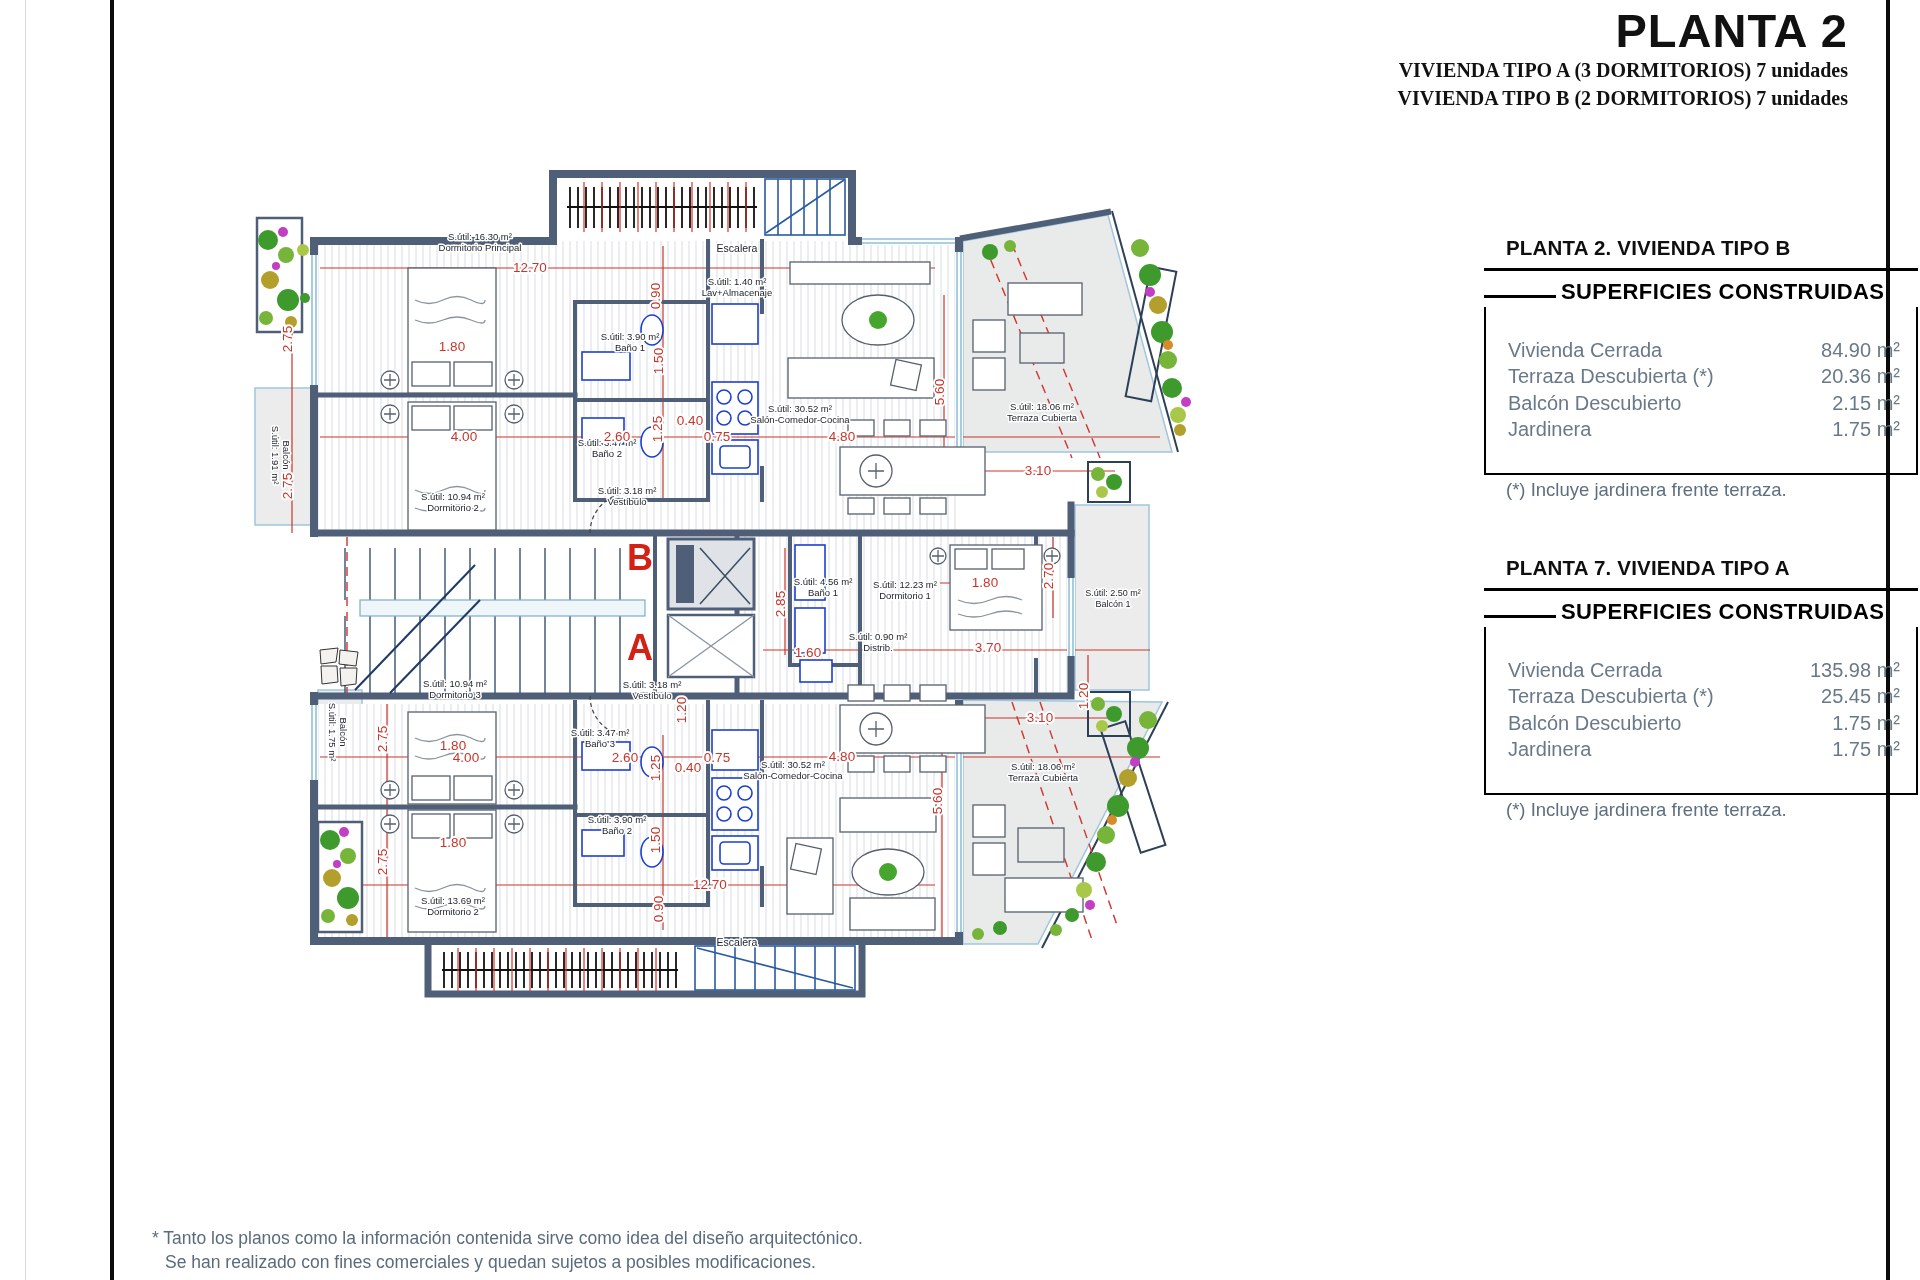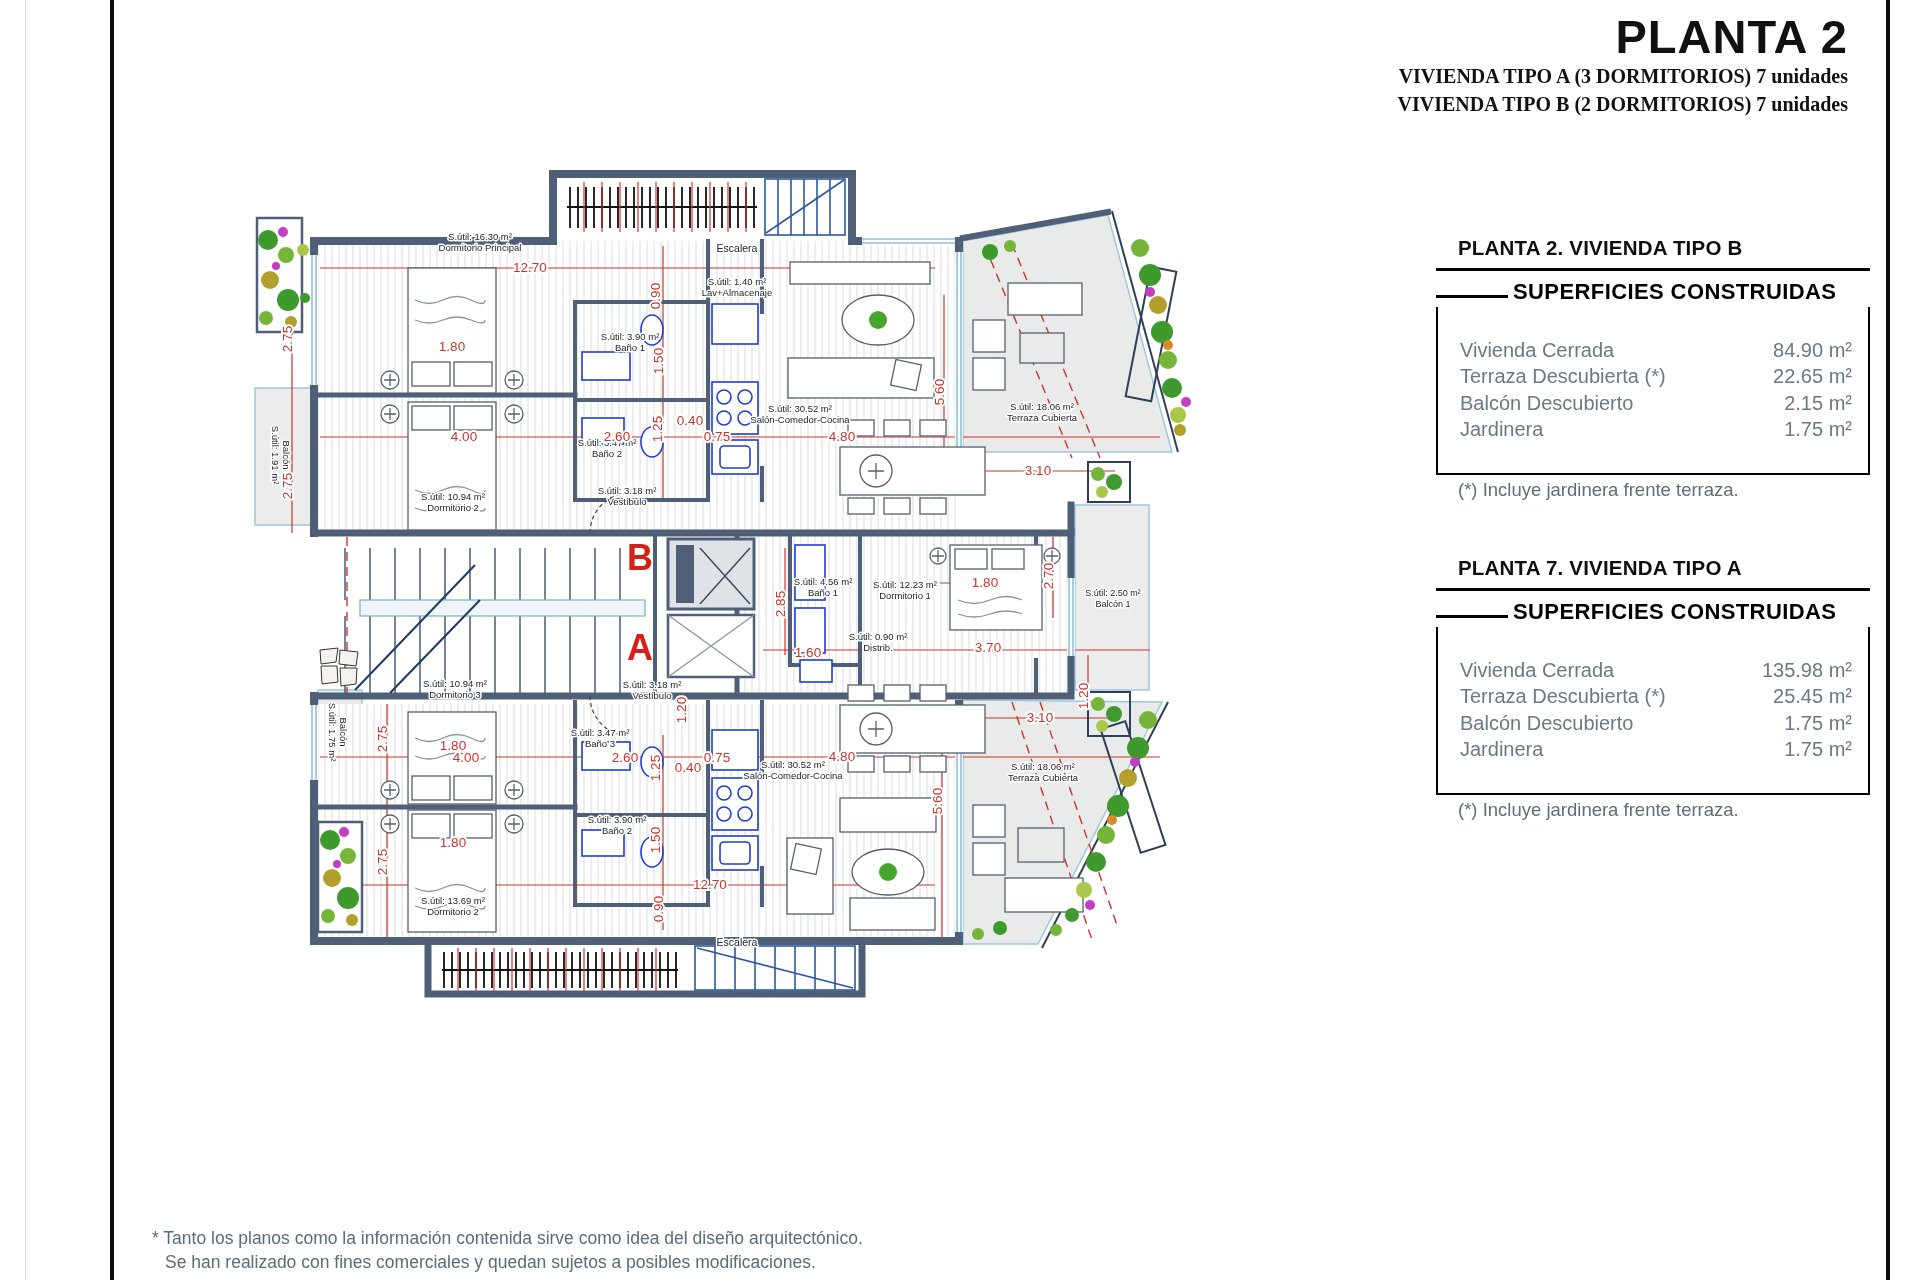--- a/index.html
+++ b/index.html
@@ -3,26 +3,26 @@
 <meta charset="utf-8">
 <style>
   html,body{margin:0;padding:0;background:#fff;width:1920px;height:1280px;overflow:hidden;
     font-family:"Liberation Sans", sans-serif;}
   .page{position:relative;width:1920px;height:1280px;background:#ffffff;}
   .vline-light{position:absolute;left:25px;top:0;width:1px;height:1280px;background:#dcdcdc;}
   .vline-black-left{position:absolute;left:110px;top:0;width:4px;height:1280px;background:#0a0a0a;}
   .vline-black-right{position:absolute;left:1886px;top:0;width:4px;height:1280px;background:#0a0a0a;}
 
   
-  .hdr{position:absolute;left:1100px;top:12px;width:748px;text-align:right;color:#111;}
+  .hdr{position:absolute;left:1100px;top:6px;width:748px;text-align:right;color:#111;}
   .hdr-title{font-size:47px;font-weight:bold;letter-spacing:1px;line-height:1.05;}
   .hdr-sub{font-size:20px;font-weight:bold;line-height:1.18;margin-top:4px;font-family:Liberation Serif, serif;}
 
   
-  .stable{position:absolute;left:1436px;width:434px;}
+  .stable{position:absolute;left:1484px;width:434px;}
   .stable.tb{top:236px;} .stable.ta{top:556px;}
   .t-title{font-size:20.5px;font-weight:bold;color:#0f0f0f;margin:0 0 8px 22px;letter-spacing:.2px;}
   .t-topline{height:2.5px;background:#000;}
   .t-headrow{display:flex;align-items:flex-end;margin-top:8px;}
   .t-shortline{width:72px;height:2.5px;background:#000;margin-bottom:7px;flex:0 0 auto;}
   .t-header{font-size:22px;font-weight:bold;color:#000;padding-left:5px;letter-spacing:.4px;text-align:right;}
   .t-box{border:2.5px solid #000;border-top:none;padding:30px 16px 30px 22px;margin-top:2px;}
   .t-row{display:flex;justify-content:space-between;font-size:20px;color:#6a7988;line-height:26.5px;}
   .t-foot{margin-top:4px;margin-left:22px;font-size:18.5px;color:#5f6e7e;}
 
@@ -55,21 +55,21 @@
       <div class="t-shortline"></div>
       <div class="t-header">SUPERFICIES CONSTRUIDAS</div>
     </div>
     <div class="t-box">
       <div class="t-row">
         <span>Vivienda Cerrada</span>
         <span>84.90 m²</span>
       </div>
       <div class="t-row">
         <span>Terraza Descubierta (*)</span>
-        <span>22.65 m²</span>
+        <span>20.36 m²</span>
       </div>
       <div class="t-row">
         <span>Balcón Descubierto</span>
         <span>2.15 m²</span>
       </div>
       <div class="t-row">
         <span>Jardinera</span>
         <span>1.75 m²</span>
       </div>
     </div>

